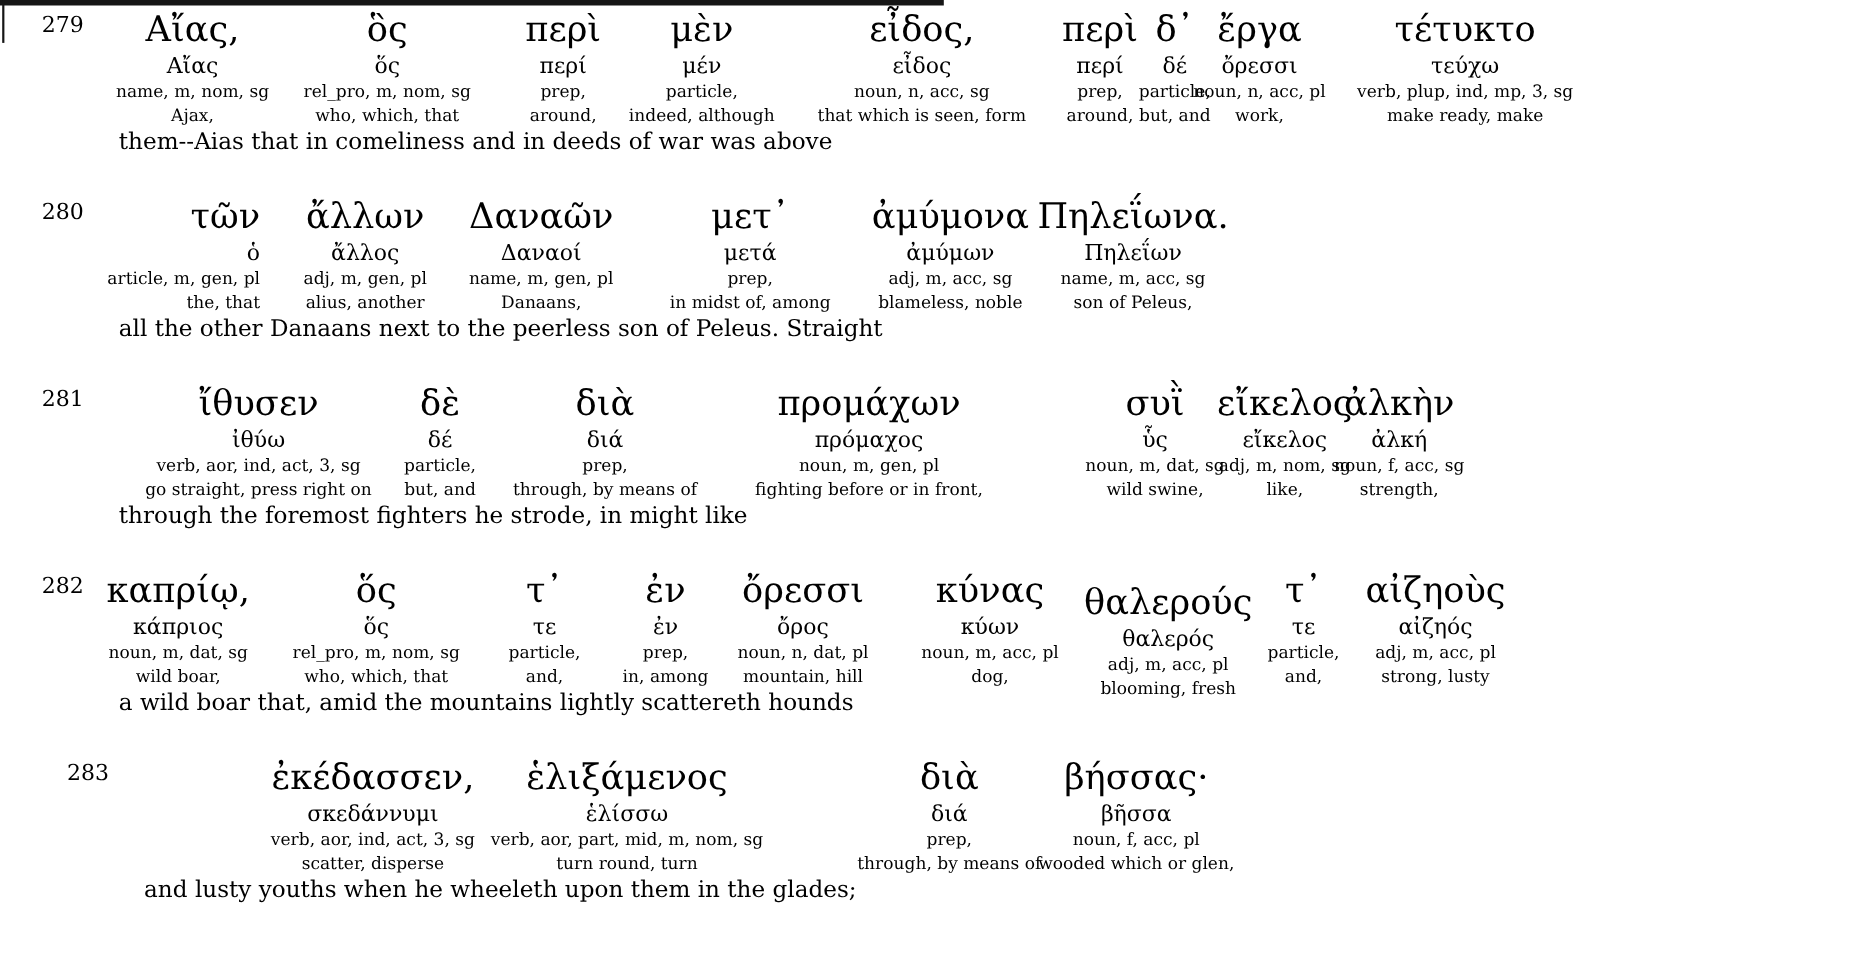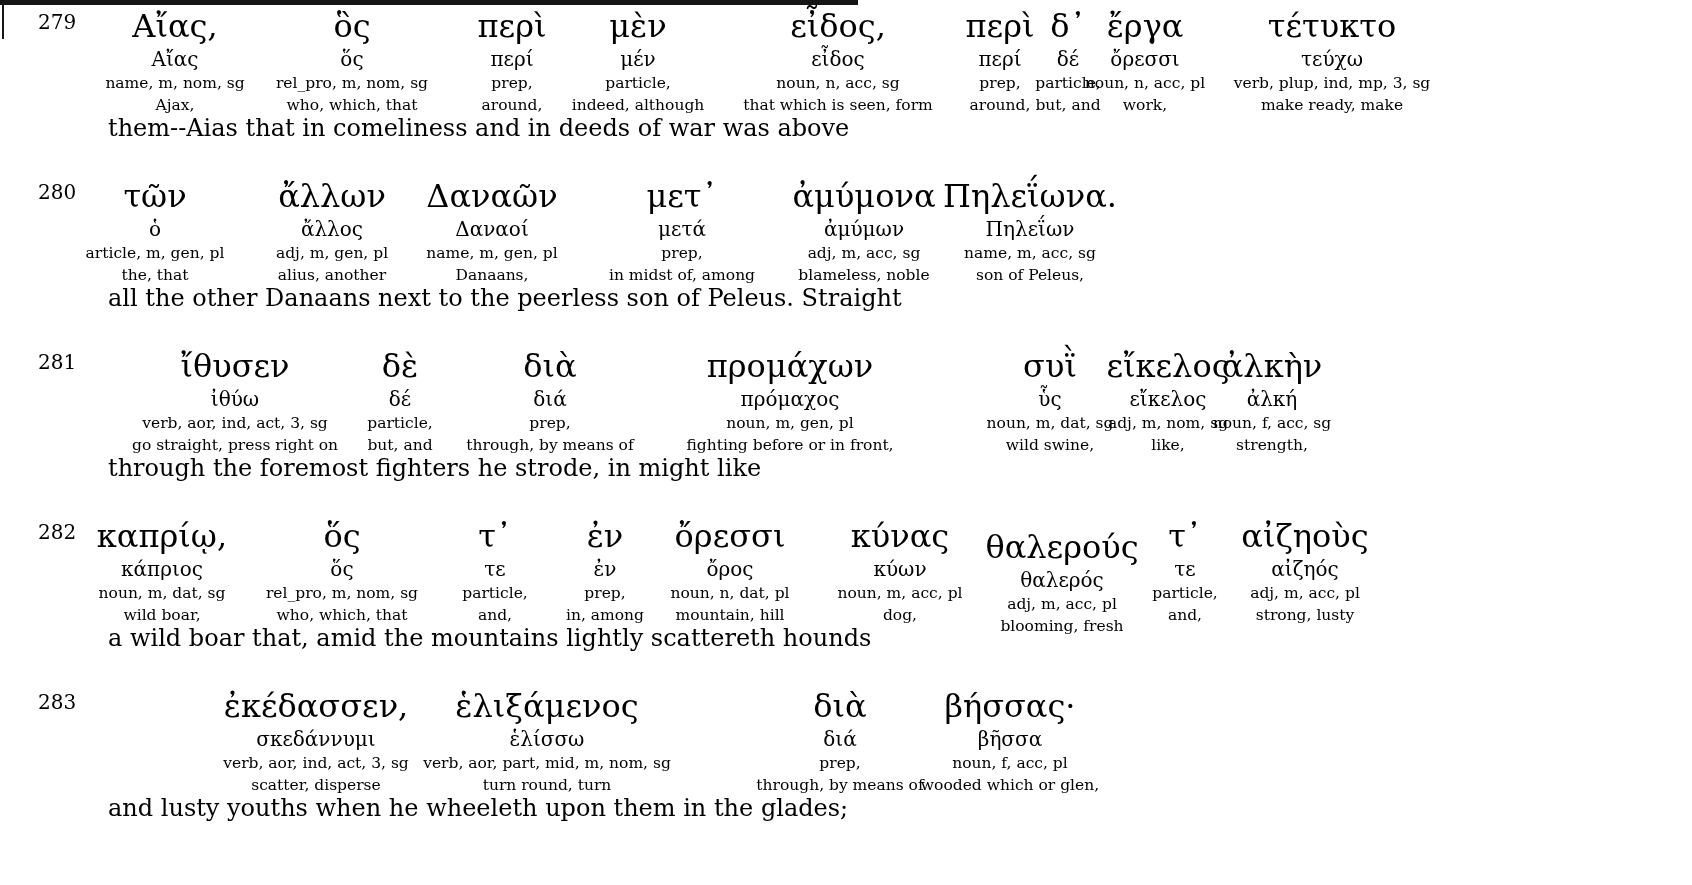--- a/index.html
+++ b/index.html
@@ -62,21 +62,21 @@
   }
   .parse-tags, .english-gloss {
     font-size: 15.5px;
     height: 22px;
     line-height: 22px;
   }
   .translation {
     position: absolute;
     left: 108px;
     top: 107px;
-    font-size: 24px;
+    font-size: 21px;
     line-height: 26px;
     white-space: nowrap;
   }
 </style>
 </head>
 <body>
 
 <div id="page">
   <div class="frame-top"></div>
   <div class="frame-left"></div>
@@ -133,21 +133,21 @@
       <div class="word-col" style="left: 1332px;">
         <div class="greek-surface">τέτυκτο</div>
         <div class="greek-lemma">τεύχω</div>
         <div class="parse-tags">verb, plup, ind, mp, 3, sg</div>
         <div class="english-gloss">make ready, make</div>
       </div>
       <div class="translation">them--Aias that in comeliness and in deeds of war was above</div>
     </section>
     <section class="verse" style="top: 178px;">
       <div class="line-number">280</div>
-      <div class="word-col" style="left: 155px;">
+      <div class="word-col" style="left: 167px; text-align: right;">
         <div class="greek-surface">τῶν</div>
         <div class="greek-lemma">ὁ</div>
         <div class="parse-tags">article, m, gen, pl</div>
         <div class="english-gloss">the, that</div>
       </div>
       <div class="word-col" style="left: 332px;">
         <div class="greek-surface">ἄλλων</div>
         <div class="greek-lemma">ἄλλος</div>
         <div class="parse-tags">adj, m, gen, pl</div>
         <div class="english-gloss">alius, another</div>
@@ -275,21 +275,21 @@
         <div class="english-gloss">and,</div>
       </div>
       <div class="word-col" style="left: 1305px;">
         <div class="greek-surface">αἰζηοὺς</div>
         <div class="greek-lemma">αἰζηός</div>
         <div class="parse-tags">adj, m, acc, pl</div>
         <div class="english-gloss">strong, lusty</div>
       </div>
       <div class="translation">a wild boar that, amid the mountains lightly scattereth hounds</div>
     </section>
-    <section class="verse" style="top: 688px;">
+    <section class="verse" style="top: 688px; margin-left: 23px;">
       <div class="line-number">283</div>
       <div class="word-col" style="left: 316px;">
         <div class="greek-surface">ἐκέδασσεν,</div>
         <div class="greek-lemma">σκεδάννυμι</div>
         <div class="parse-tags">verb, aor, ind, act, 3, sg</div>
         <div class="english-gloss">scatter, disperse</div>
       </div>
       <div class="word-col" style="left: 547px;">
         <div class="greek-surface">ἑλιξάμενος</div>
         <div class="greek-lemma">ἑλίσσω</div>

